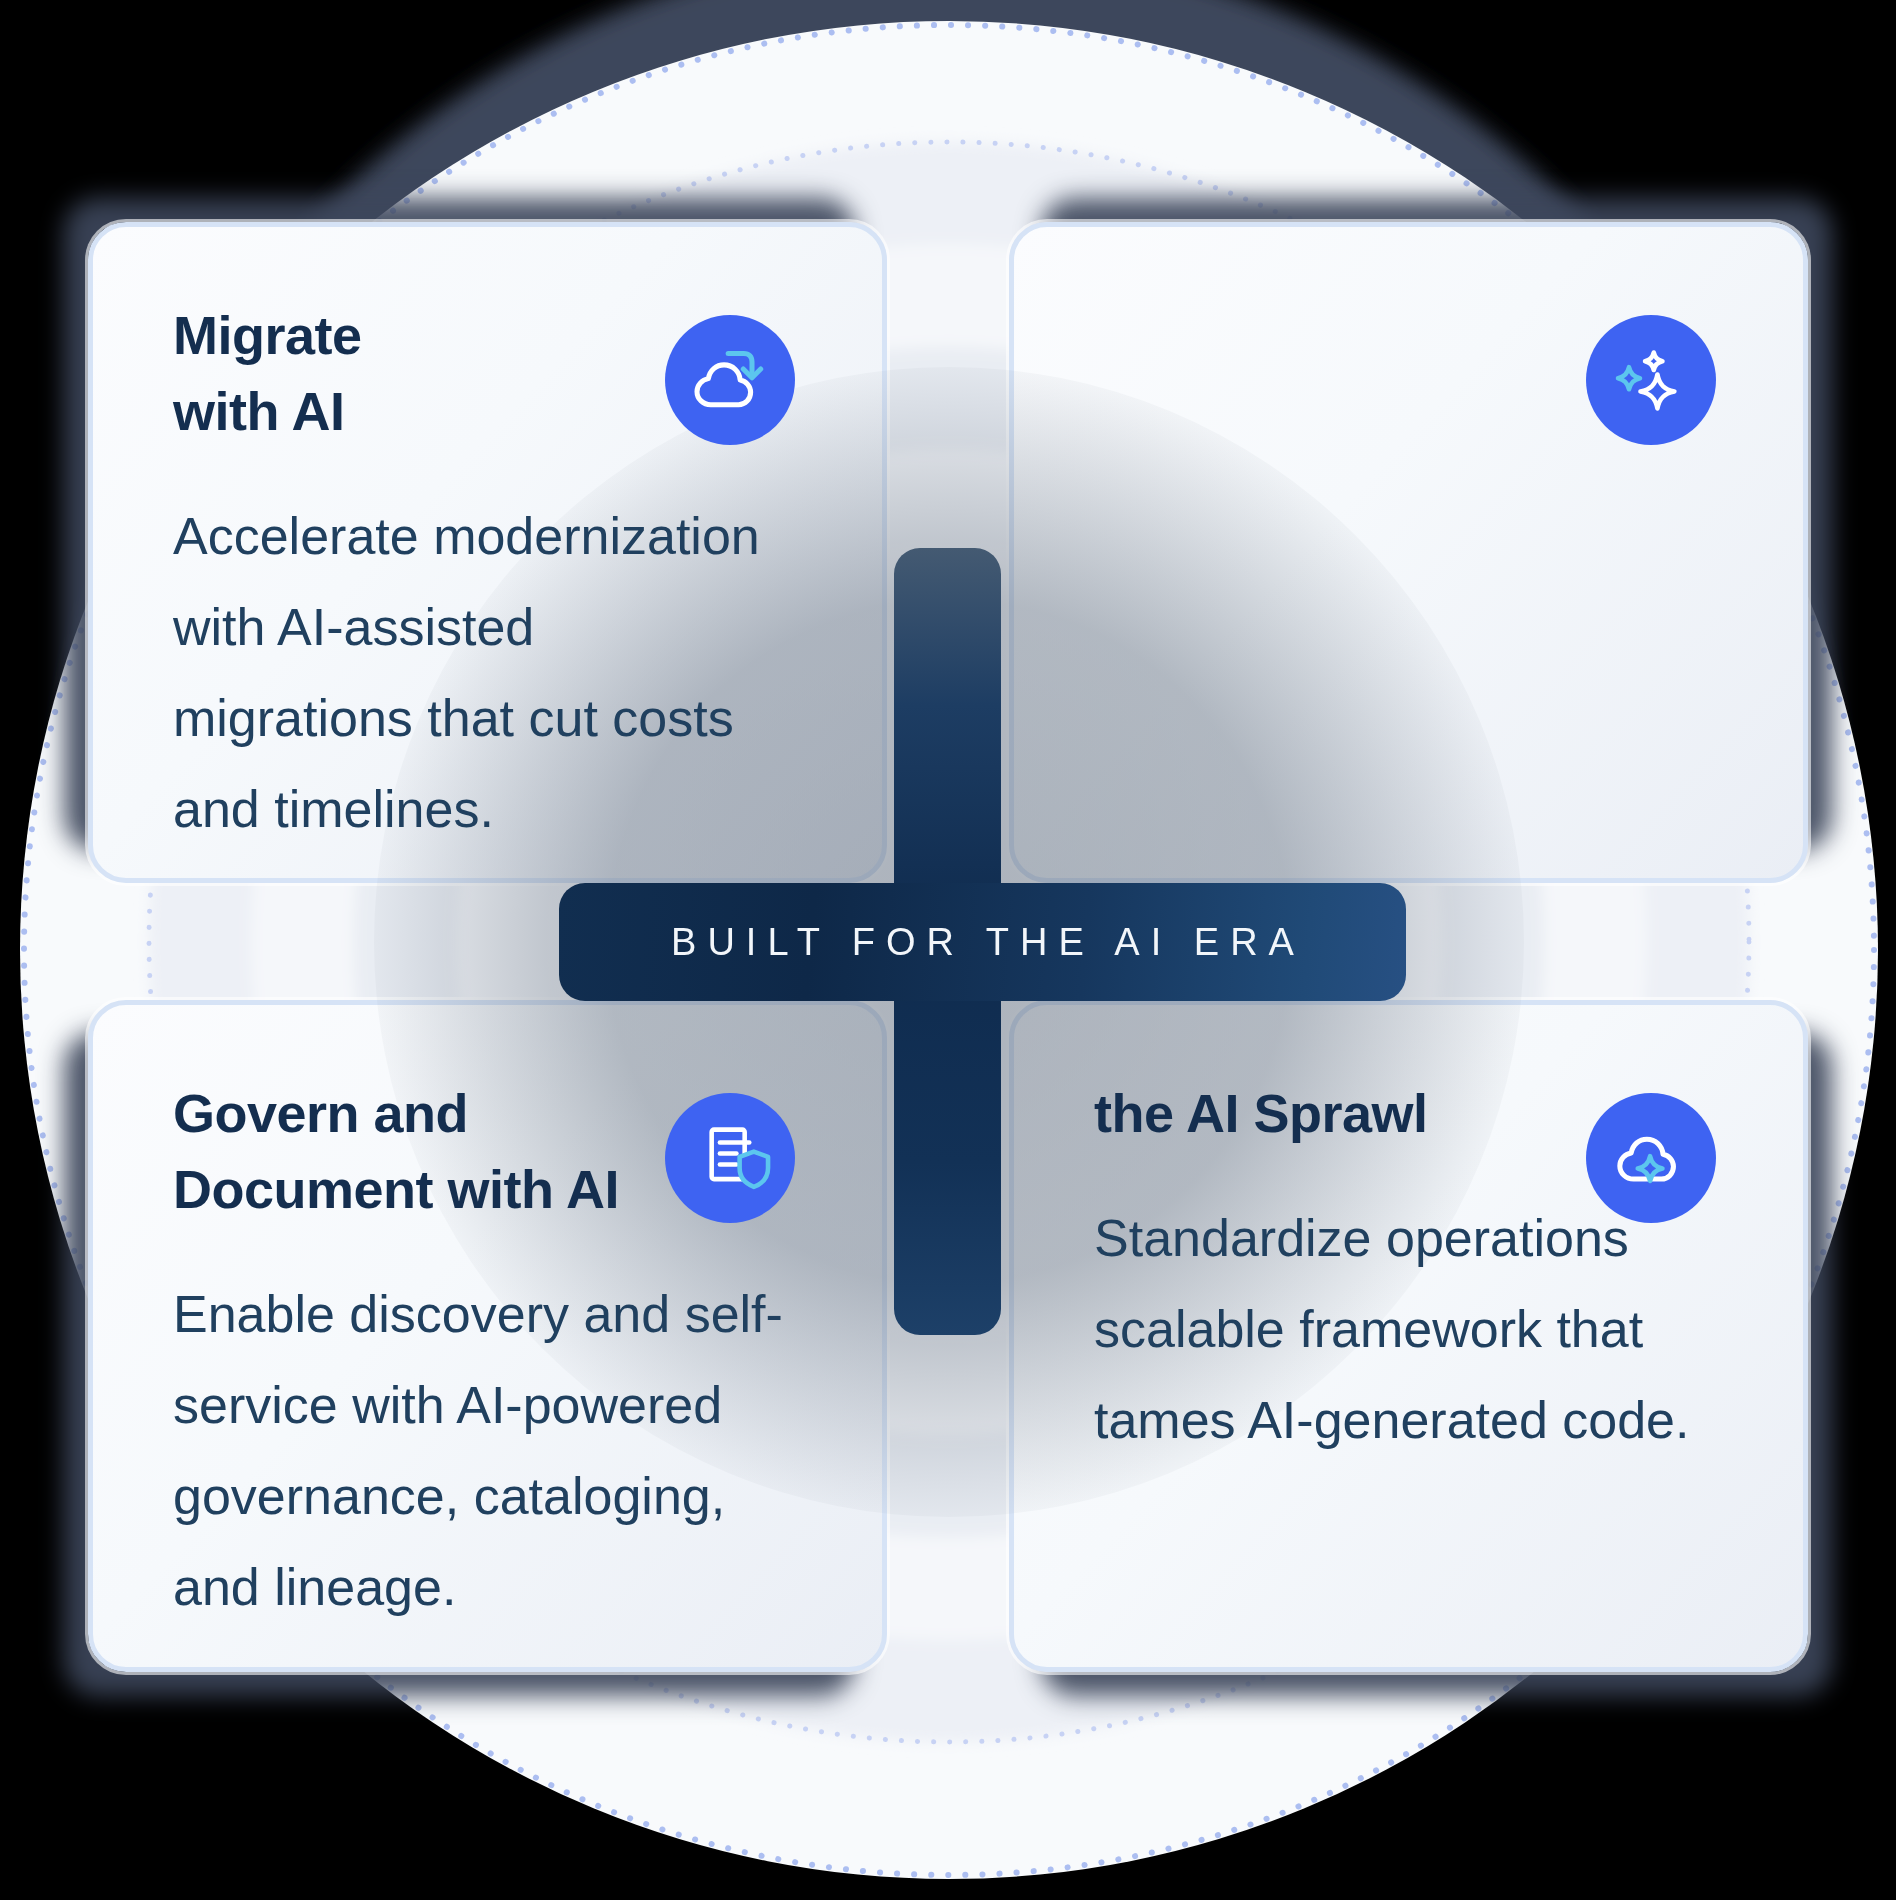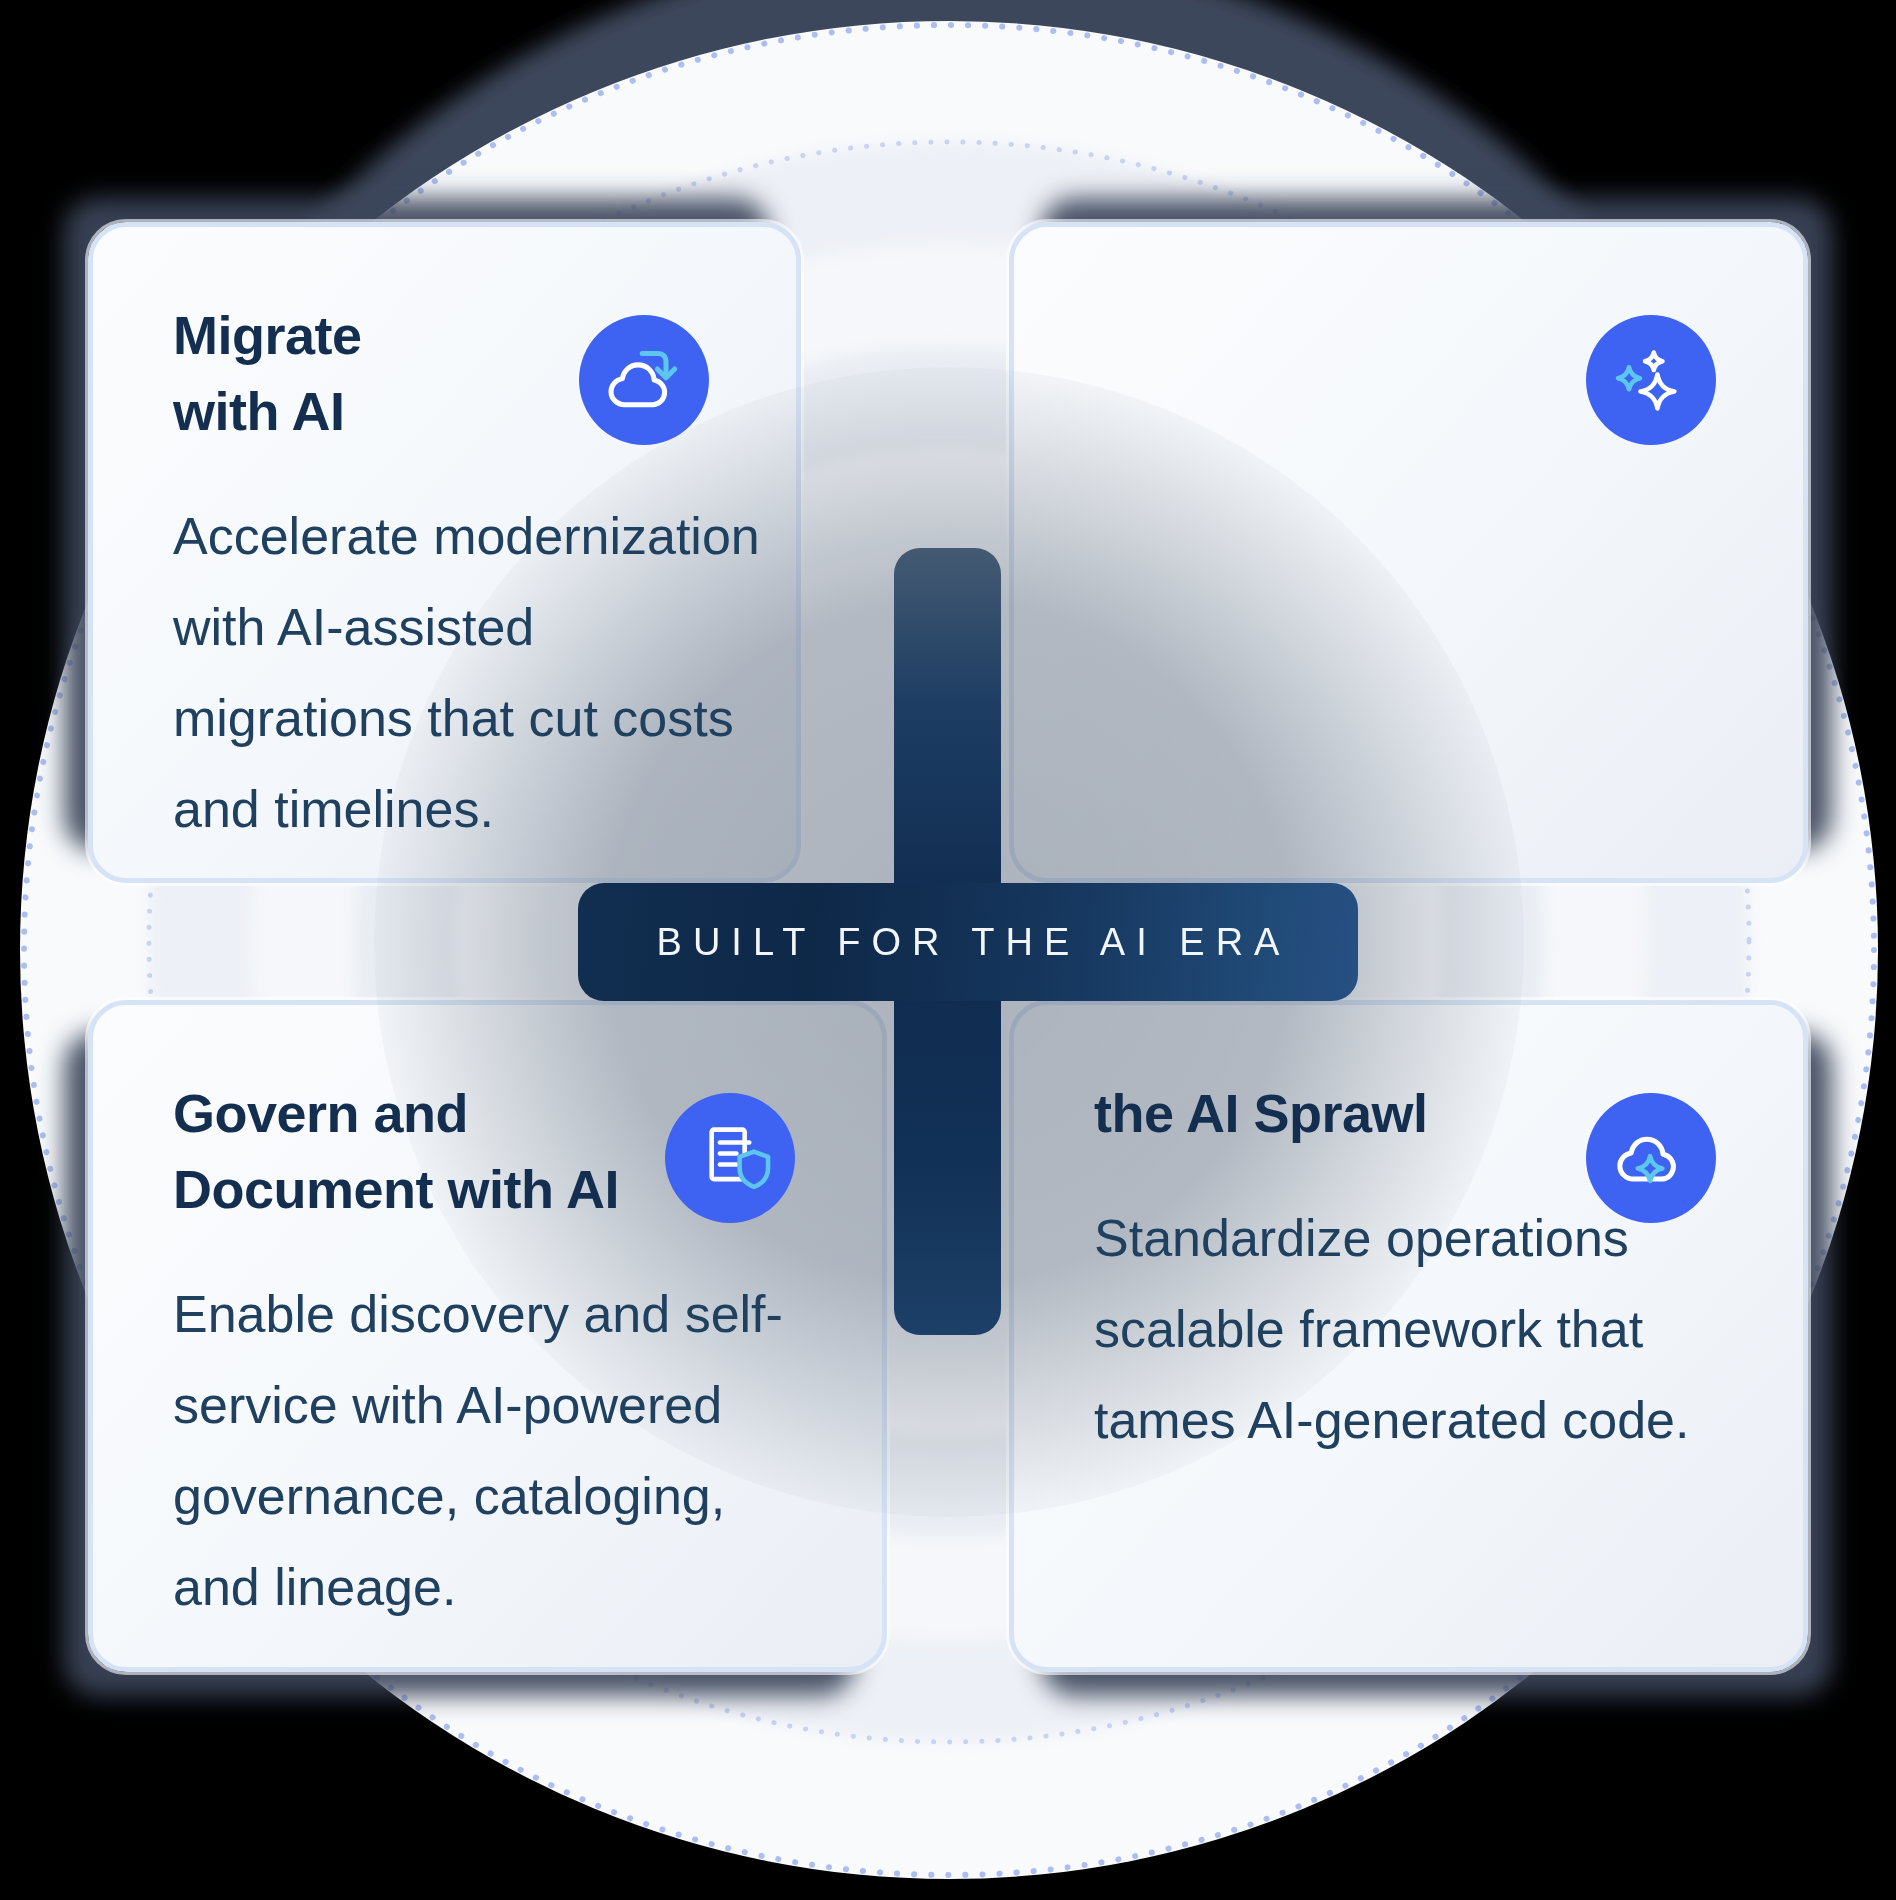--- a/index.html
+++ b/index.html
@@ -3,21 +3,21 @@
 <meta charset="utf-8">
 <style>
   html,body{margin:0;padding:0;background:#000;}
   .stage{position:relative;width:1896px;height:1900px;overflow:hidden;background:#000;
          font-family:"Liberation Sans",sans-serif;}
   .bg-svg{position:absolute;left:0;top:0;z-index:0;}
 
   
   .card{position:absolute;border-radius:38px;border:5px solid #d6e3f6;box-sizing:border-box;
         background:linear-gradient(133deg,#fbfcfe 0%,#f6f9fc 42%,#eaeef5 100%);}
-  .card--tl{left:88px;top:222px;width:713px;height:661px;
+  .card--tl{left:88px;top:222px;width:799px;height:661px;
             box-shadow:0 0 0 3px rgba(255,255,255,.6),-28px -28px 24px -4px rgba(61,71,91,.92);}
   .card--tr{left:1009px;top:222px;width:799px;height:661px;
             box-shadow:0 0 0 3px rgba(255,255,255,.6),28px -28px 24px -4px rgba(61,71,91,.92);}
   .card--bl{left:88px;top:1000px;width:799px;height:672px;
             box-shadow:0 0 0 3px rgba(255,255,255,.6),-28px 28px 24px -4px rgba(61,71,91,.92);}
   .card--br{left:1009px;top:1000px;width:799px;height:672px;
             box-shadow:0 0 0 3px rgba(255,255,255,.6),28px 28px 24px -4px rgba(61,71,91,.92);}
 
   .card-inner{position:relative;z-index:3;padding:0 36px 0 80px;}
   .card-title{margin:70px 0 0;font-weight:700;font-size:54px;line-height:76px;
@@ -29,21 +29,21 @@
   .icon-badge svg{display:block;}
 
   
   .haze{position:absolute;z-index:2;left:374px;top:367px;width:1150px;height:1150px;border-radius:50%;
         background:radial-gradient(circle,rgba(99,111,127,.52) 0%,rgba(99,111,127,.47) 42%,rgba(99,111,127,0) 74%);
         pointer-events:none;}
 
   
   .cross-v{position:absolute;z-index:2;left:894px;top:548px;width:107px;height:787px;border-radius:26px;
            background:linear-gradient(180deg,#445a72 0%,#1d3d63 20%,#0f2b4e 48%,#123156 78%,#1d4068 100%);}
-  .cross-h{position:absolute;z-index:2;left:578px;top:883px;width:780px;height:118px;border-radius:26px;
+  .cross-h{position:absolute;z-index:2;left:559px;top:883px;width:847px;height:118px;border-radius:26px;
            background:linear-gradient(95deg,#112e50 0%,#0e2848 30%,#16375e 62%,#204a77 88%,#275083 100%);
            display:flex;align-items:center;justify-content:center;text-align:center;}
   .center-label{font-weight:300;font-size:38px;letter-spacing:11px;color:#f2f6fa;
                 text-indent:11px;white-space:nowrap;}
 </style>
 </head>
 <body>
 
 <div class="stage">
 

